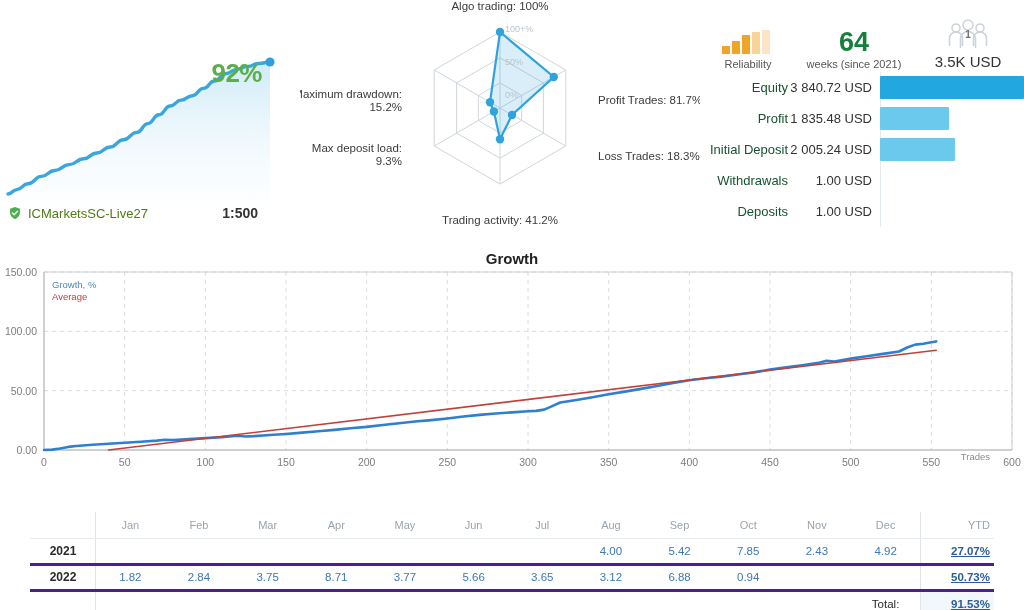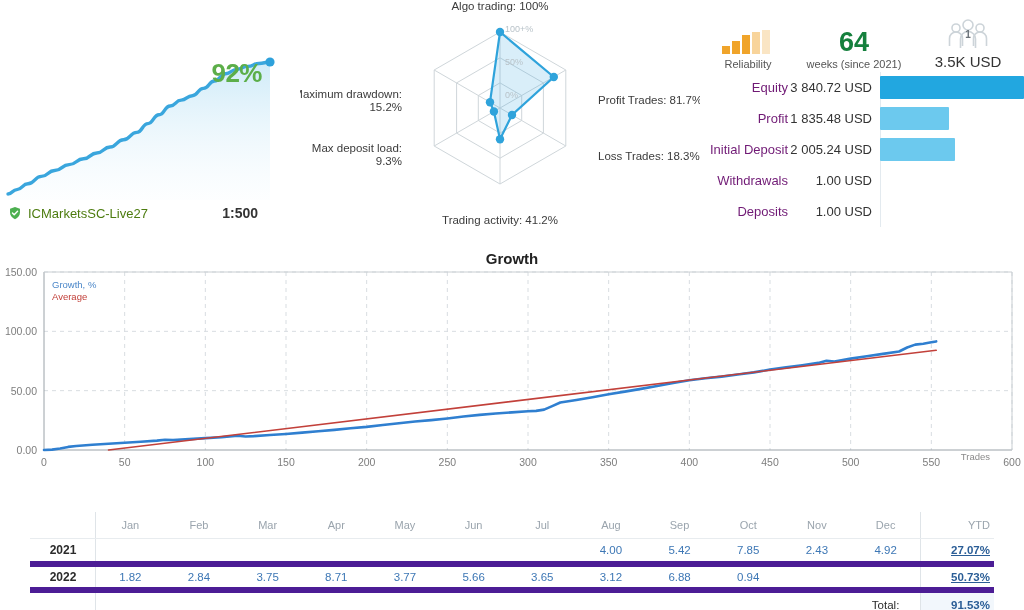--- a/index.html
+++ b/index.html
@@ -44,21 +44,21 @@
   .badge.reliability { width: 96px; }
   .badge.weeks { width: 116px; }
   .badge.people { width: 112px; }
   .badge-caption { font-size: 11px; color: #555; margin-top: 3px; }
   .weeks-num { font-size: 27px; font-weight: bold; color: #15803d; line-height: 1; }
   .weeks-cap { font-size: 11px; color: #555; margin-top: 2px; }
   .people-cap { font-size: 15px; color: #333; margin-top: 2px; }
 
   .stat-rows { position: absolute; left: 0; top: 72px; width: 324px; }
   .stat-row { display: flex; align-items: center; height: 31px; }
-  .stat-label { width: 88px; text-align: right; font-size: 13px; color: #701a75; }
+  .stat-label { width: 88px; text-align: right; font-size: 13px; color: #14532d; }
   .stat-value { width: 92px; text-align: right; font-size: 13px; color: #333; padding-right: 8px; }
   .stat-barwrap { position: relative; flex: 1; height: 31px; }
   .stat-barwrap::before {
     content: ""; position: absolute; left: 0; top: 0; bottom: 0; width: 1px; background: #e3eaef;
   }
   .stat-bar { position: absolute; left: 0; top: 4px; height: 23px; border-radius: 1px; }
 
   
   .growth-wrap { position: absolute; left: 0; top: 240px; width: 1024px; height: 272px; }
   .growth-title {
@@ -76,21 +76,21 @@
   table.months { width: 100%; border-collapse: collapse; table-layout: fixed; }
   table.months th, table.months td {
     font-size: 11.5px; font-weight: normal; text-align: center; height: 26px; padding: 0;
   }
   table.months th { color: #9aa4ad; font-size: 11px; }
   table.months th.year-col, table.months td.year-col { width: 66px; text-align: center; }
   table.months th.ytd-col, table.months td.ytd-col { width: 74px; text-align: right; padding-right: 4px; }
   table.months td.year-col { font-weight: bold; color: #2b2b2b; font-size: 12px; }
   table.months td.mon { color: #3d77b5; }
   table.months td.ytd-col { font-weight: bold; color: #2a5d96; text-decoration: underline; }
-  tr.row-2021 td, tr.row-2022 td { border-top: 1px solid #e8ecef; border-bottom: 6px solid #4c1d95; }
+  tr.row-2021 td, tr.row-2022 td { border-top: 1px solid #e8ecef; border-bottom: 3px solid #4c1d95; }
   tr.row-2022 td { border-top: none; }
   .vline-cell { position: relative; }
   td.year-col.vline-cell::after, th.year-col.vline-cell::after {
     content: ""; position: absolute; right: 0; top: 0; bottom: 0; width: 1px; background: #dfe4e8;
   }
   td.ytd-col.vline-l::before, th.ytd-col.vline-l::before {
     content: ""; position: absolute; left: 0; top: 0; bottom: 0; width: 1px; background: #dfe4e8;
   }
   td.ytd-col, th.ytd-col { position: relative; }
   tr.row-total td { border-top: 1px solid #e8ecef; height: 26px; }

